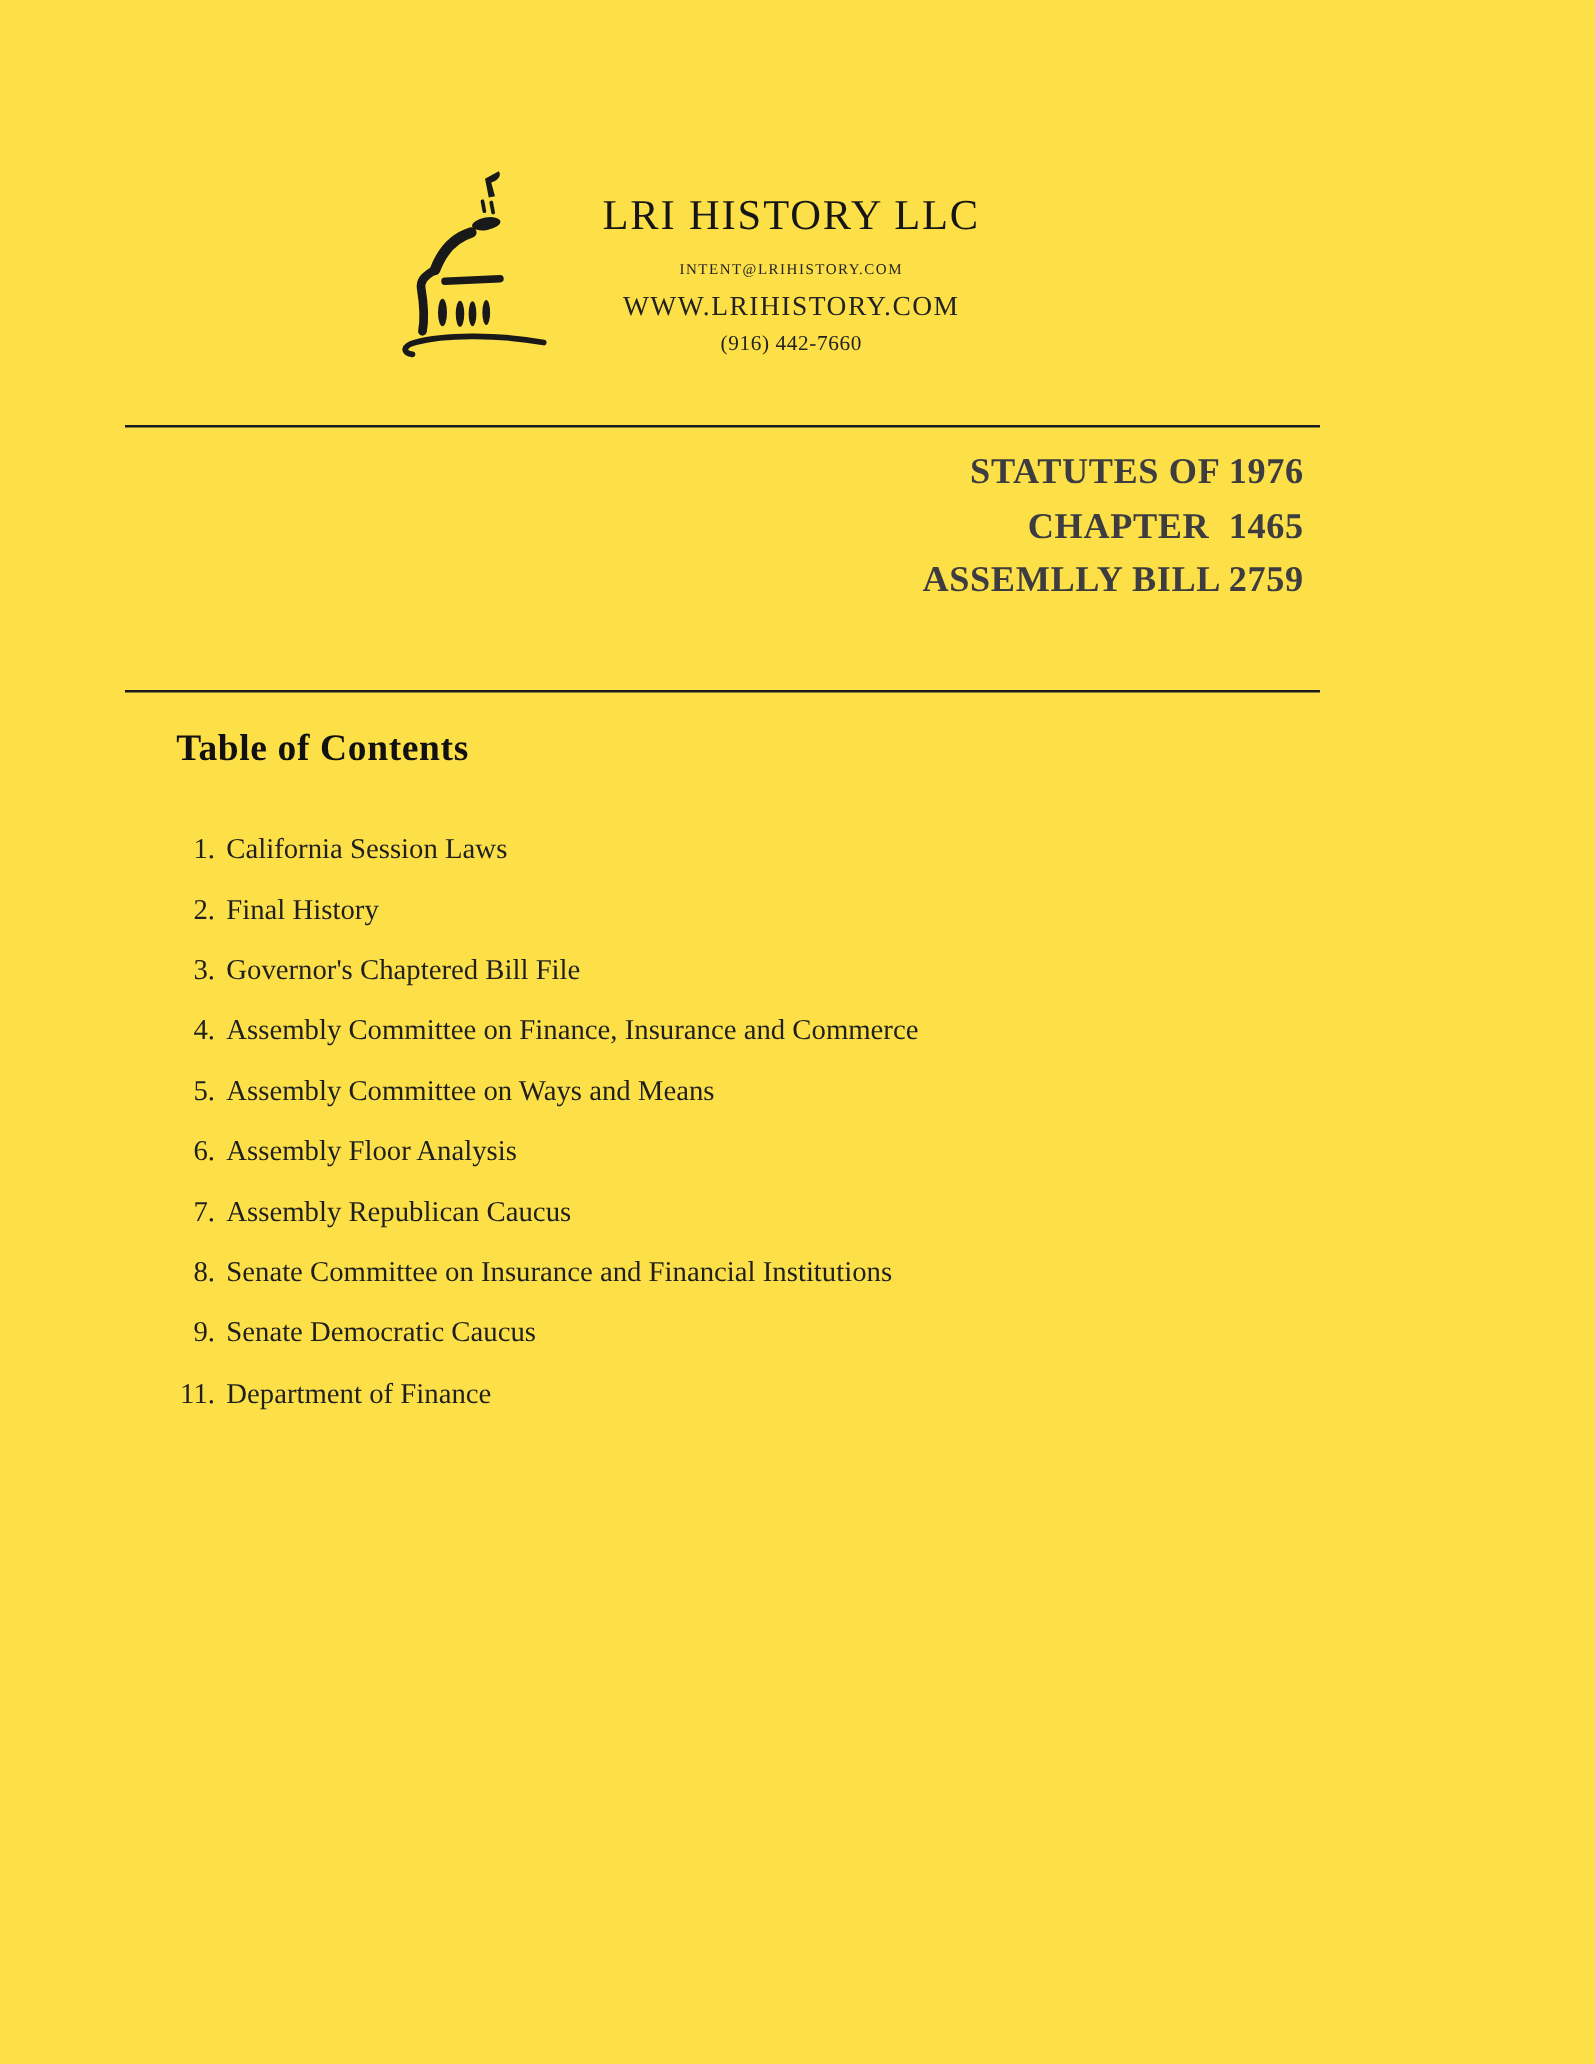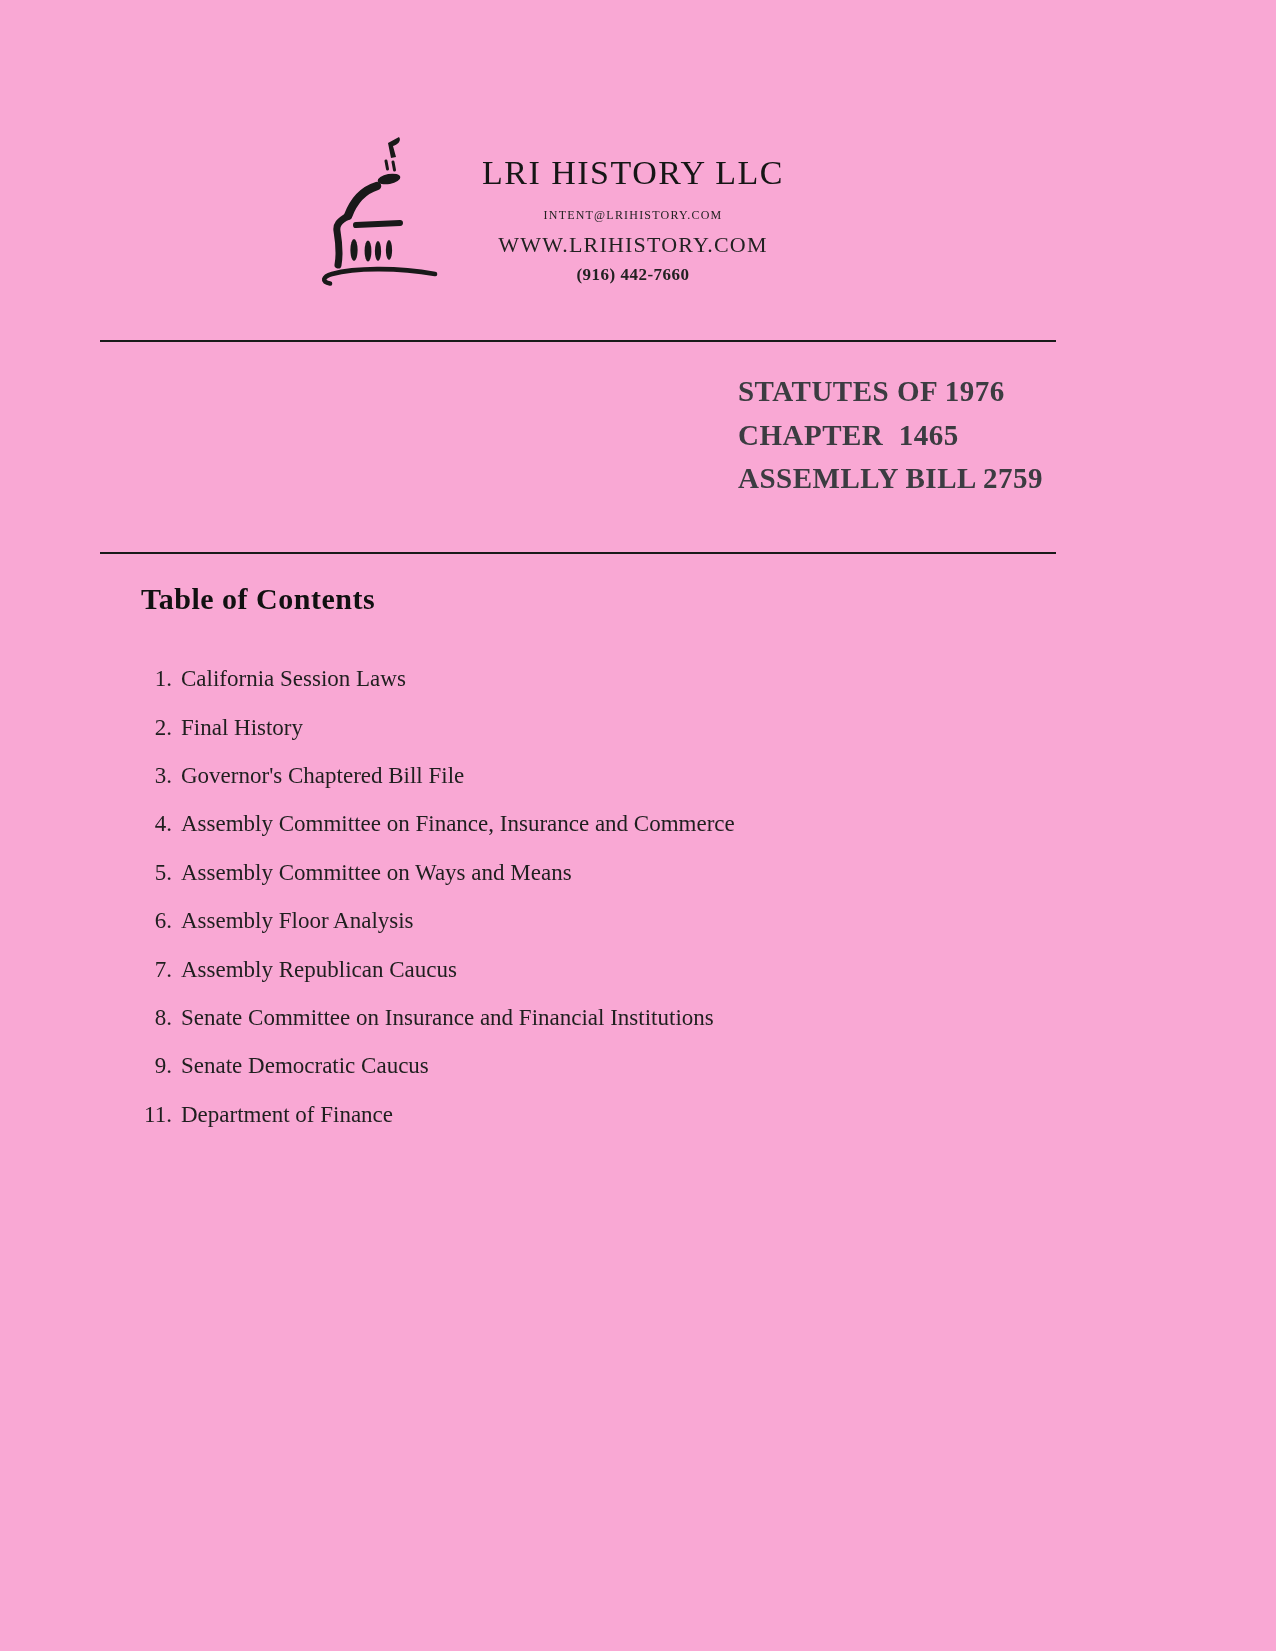--- a/index.html
+++ b/index.html
@@ -1,21 +1,21 @@
 <!DOCTYPE html>
 <html><head>
 <meta charset="utf-8">
 <style>
   html, body { margin: 0; padding: 0; background: #e8e8e8; }
   .page {
     position: relative;
     width: 1276px;
     height: 1651px;
     margin: 0 auto;
-    background: #f9a8d4;
+    background: #fde047;
     font-family: "Liberation Serif", serif;
     color: #1a1a1a;
     overflow: hidden;
   }
 
   
   .logo {
     position: absolute;
     left: 296px;
     top: 134px;
@@ -55,40 +55,39 @@
     color: #222222;
     white-space: nowrap;
   }
   .company-phone {
     margin-top: 9px;
     font-size: 17px;
     letter-spacing: 0.5px;
     line-height: 20px;
     color: #222222;
     white-space: nowrap;
-    font-weight: bold;
   }
 
   
   .rule {
     position: absolute;
     left: 100px;
     width: 956px;
     height: 2px;
     background: #1a1a1a;
   }
   .rule-top { top: 340px; }
   .rule-bottom { top: 552px; }
 
   
   .case-header {
     position: absolute;
     right: 233px;
-    top: 370px;
-    text-align: left;
+    top: 356px;
+    text-align: right;
     font-weight: bold;
     font-size: 29px;
     line-height: 43.5px;
     color: #3c3c41;
     letter-spacing: 0.5px;
   }
   .case-header div { white-space: pre; }
 
   
   .toc-title {

